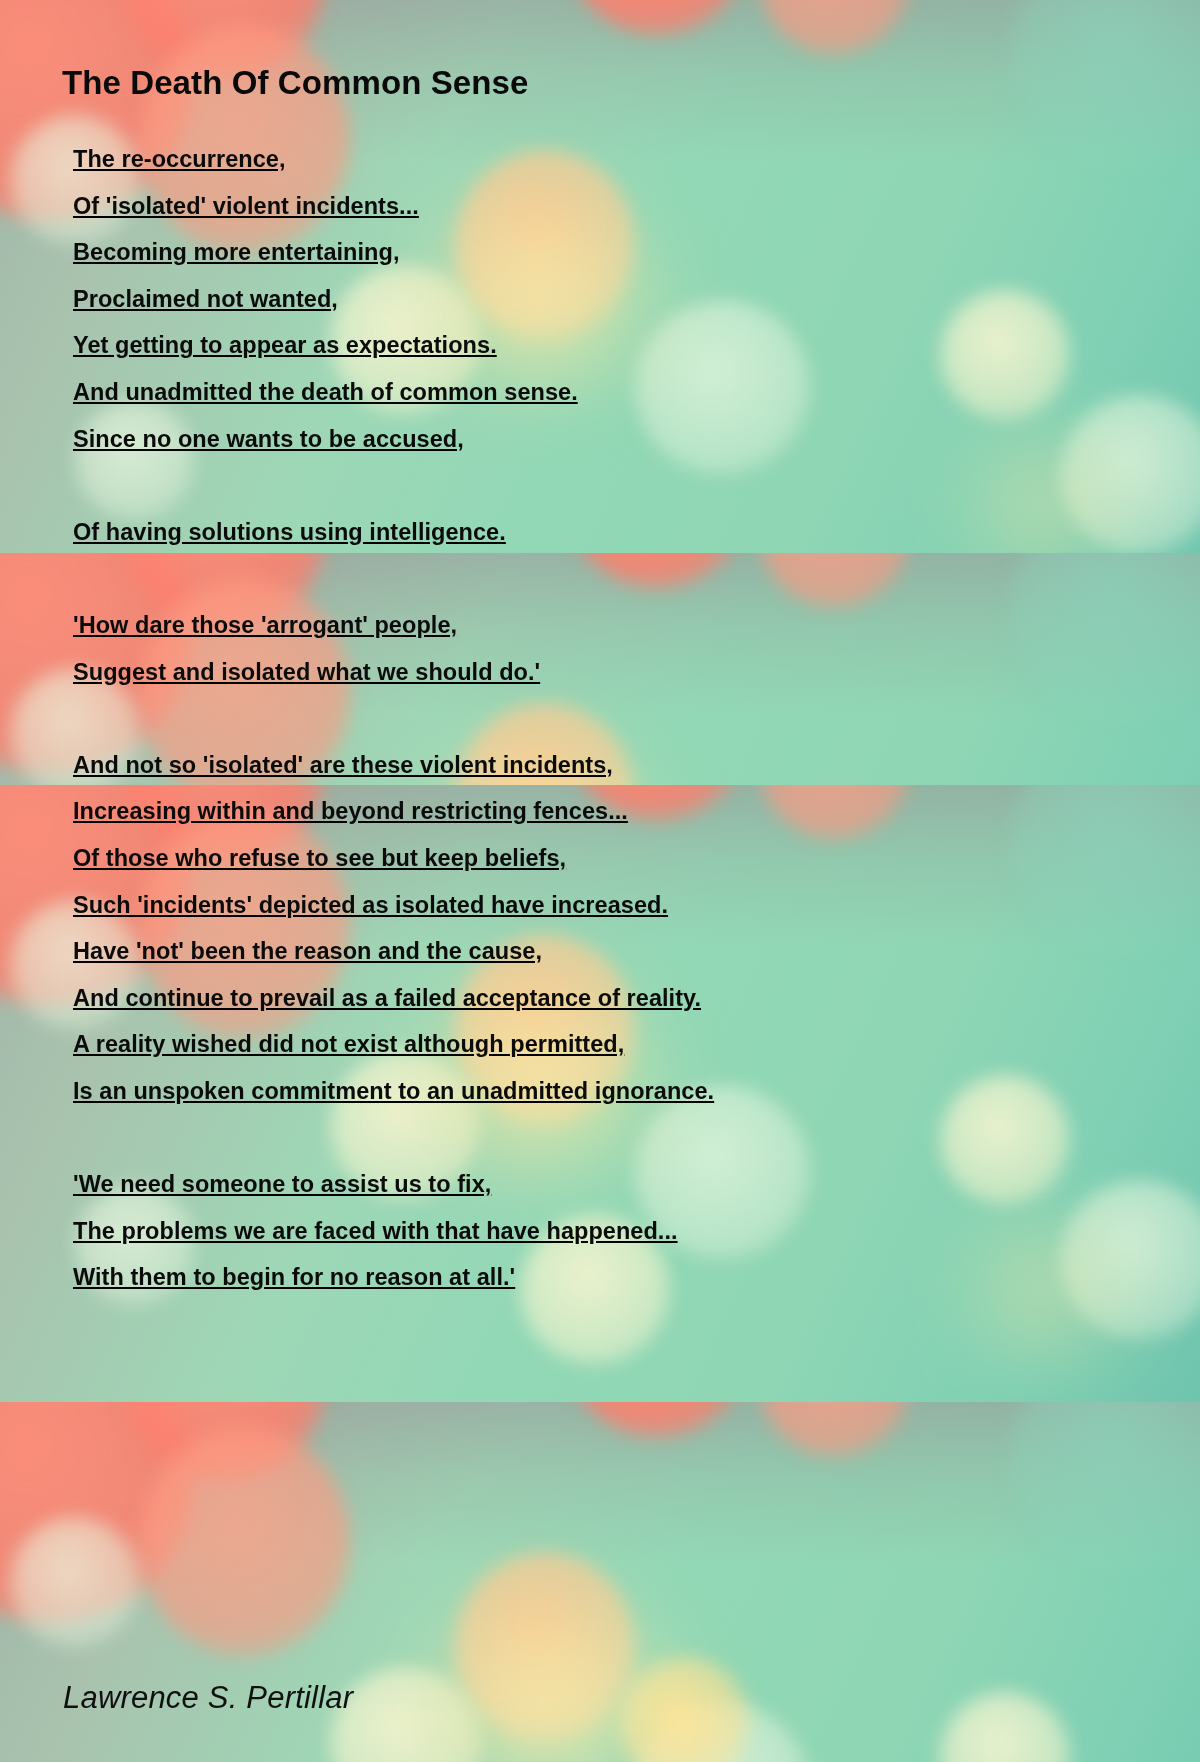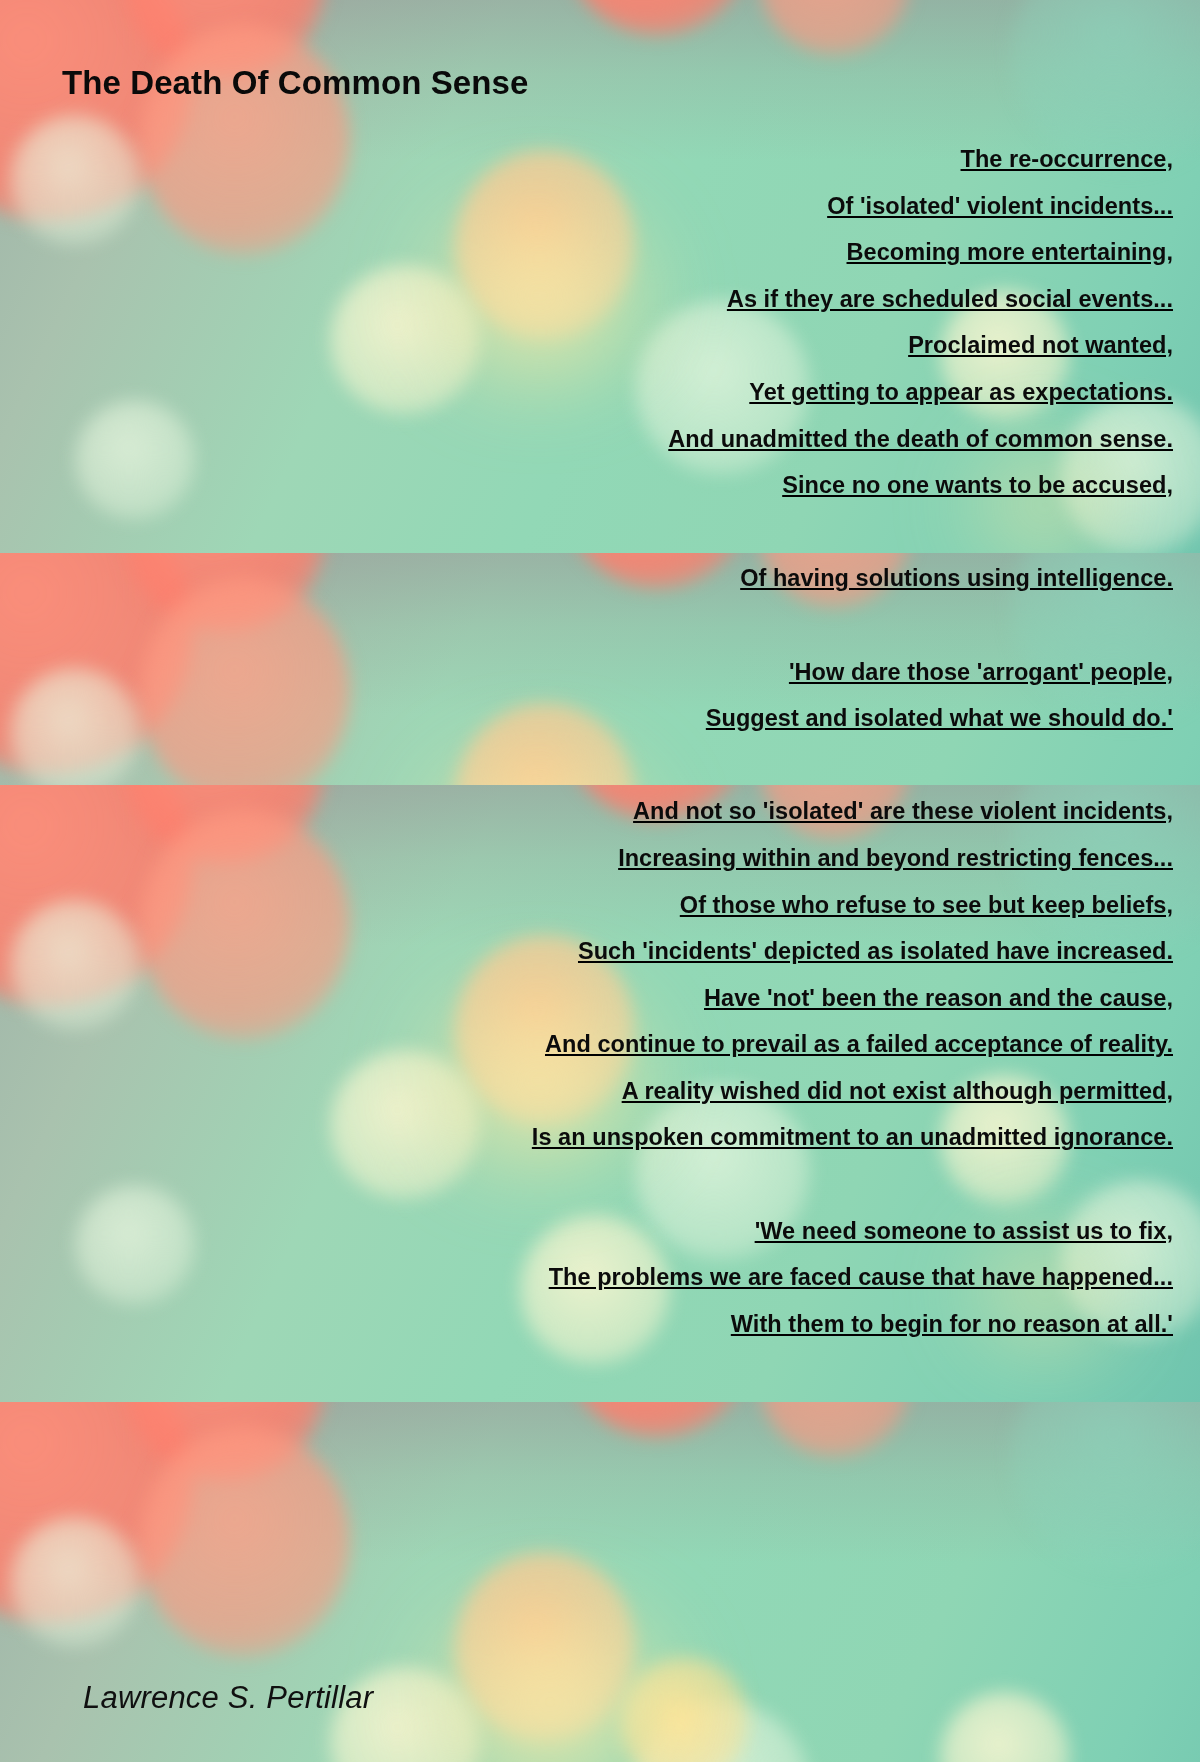--- a/index.html
+++ b/index.html
@@ -10,21 +10,20 @@
     background:#8fd8bd;
     overflow:hidden;
   }
 
   
   #poem-page{
     position:relative;
     width:1200px;height:1762px;
     overflow:hidden;
     isolation:isolate;
-    text-align:right;
   }
 
   
   #bg-layer{
     position:absolute;inset:0;
     z-index:0;
     pointer-events:none;
   }
   .bg-band{
     position:absolute;left:0;width:1200px;
@@ -101,21 +100,20 @@
   .poem-line.blank{color:transparent;}
   #poem-author{
     position:absolute;
     left:63px;top:1680px;
     font-size:31px;
     font-style:italic;
     font-weight:normal;
     color:#101010;
     letter-spacing:0.2px;
     white-space:nowrap;
-    margin-left:20px;
   }
 </style>
 </head>
 <body>
 
 <div id="poem-page">
 
   <div id="bg-layer">
 
     <div class="bg-band" style="top:0px;height:553px;">
@@ -195,41 +193,40 @@
   </div>
 
   <div id="content">
 
     <h1 id="poem-title">The Death Of Common Sense</h1>
 
     <div id="poem-body">
       <div class="poem-line">The re-occurrence,</div>
       <div class="poem-line">Of 'isolated' violent incidents...</div>
       <div class="poem-line">Becoming more entertaining,</div>
-      <div class="poem-line">As if they are scheduled social events...</div>
       <div class="poem-line">Proclaimed not wanted,</div>
       <div class="poem-line">Yet getting to appear as expectations.</div>
       <div class="poem-line">And unadmitted the death of common sense.</div>
       <div class="poem-line">Since no one wants to be accused,</div>
       <div class="poem-line blank"></div>
       <div class="poem-line">Of having solutions using intelligence.</div>
       <div class="poem-line blank"></div>
       <div class="poem-line">'How dare those 'arrogant' people,</div>
       <div class="poem-line">Suggest and isolated what we should do.'</div>
       <div class="poem-line blank"></div>
       <div class="poem-line">And not so 'isolated' are these violent incidents,</div>
       <div class="poem-line">Increasing within and beyond restricting fences...</div>
       <div class="poem-line">Of those who refuse to see but keep beliefs,</div>
       <div class="poem-line">Such 'incidents' depicted as isolated have increased.</div>
       <div class="poem-line">Have 'not' been the reason and the cause,</div>
       <div class="poem-line">And continue to prevail as a failed acceptance of reality.</div>
       <div class="poem-line">A reality wished did not exist although permitted,</div>
       <div class="poem-line">Is an unspoken commitment to an unadmitted ignorance.</div>
       <div class="poem-line blank"></div>
       <div class="poem-line">'We need someone to assist us to fix,</div>
-      <div class="poem-line">The problems we are faced cause that have happened...</div>
+      <div class="poem-line">The problems we are faced with that have happened...</div>
       <div class="poem-line">With them to begin for no reason at all.'</div>
     </div>
 
     <div id="poem-author">Lawrence S. Pertillar</div>
 
   </div>
 </div>
 
 </body></html>

